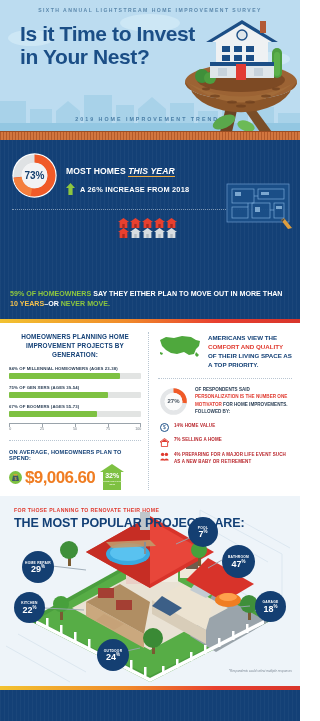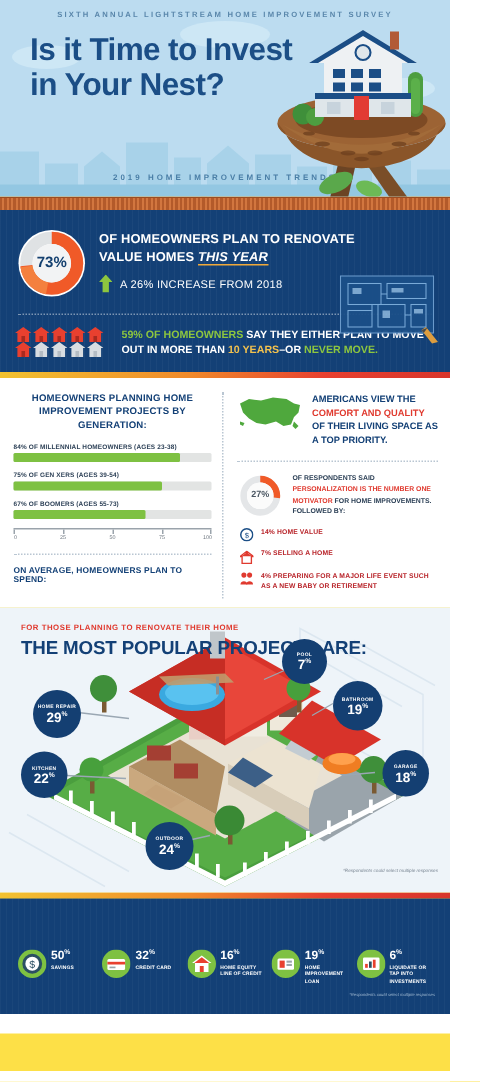--- a/index.html
+++ b/index.html
@@ -2,21 +2,21 @@
 <html><head>
 <meta charset="utf-8">
 <style>
   * { box-sizing: border-box; margin:0; padding:0; }
   html,body { background:#ffffff; }
   body {
     width:300px; height:721px; overflow:hidden;
     font-family:"Liberation Sans", sans-serif;
     -webkit-font-smoothing:antialiased;
   }
-  .page { position:relative; width:300px; height:714px; background:#fde047; }
+  .page { position:relative; width:300px; height:714px; background:#0ea5e9; }
 
   
   .hero { position:relative; width:300px; height:131px; background:#bcdcf0; overflow:hidden; }
   .hero .sky-cloud { position:absolute; background:#cde7f5; border-radius:50%; }
   .c1 { width:46px; height:16px; left:8px; top:30px; }
   .c2 { width:60px; height:18px; left:120px; top:14px; }
   .c3 { width:40px; height:14px; left:250px; top:52px; }
   .skyline { position:absolute; left:0; bottom:0; width:300px; height:48px; }
   .hero-kicker {
     position:absolute; left:0; top:7px; width:300px; text-align:center;
@@ -47,26 +47,26 @@
   .donut-label {
     position:absolute; left:0; top:0; width:49px; height:49px;
     display:flex; align-items:center; justify-content:center;
     font-size:10px; font-weight:bold; color:#14406f;text-align:right;
   }
   .navy-head { flex:1; padding-top:3px; }
   .navy-head h2 { font-size:8.6px; line-height:1.34; font-weight:bold; letter-spacing:.1px; }
   .navy-head h2 .ital { font-style:italic; border-bottom:1.6px solid #f0a93b; padding-bottom:.5px; }
   .increase-row { display:flex; align-items:center; gap:5px; margin-top:6px; }
   .up-arrow { width:9px; height:12px; flex:0 0 9px; }
-  .increase-row span { font-size:7.4px; font-weight:normal; letter-spacing:.2px; }
+  .increase-row span { font-size:7.4px; font-weight:bold; letter-spacing:.2px; }
   .blueprint { position:absolute; right:6px; top:42px; width:70px; height:48px; opacity:.95; }
 
   .dash-div { border-top:1px dotted rgba(255,255,255,.45); margin:9px 2px 8px 2px; }
 
-  .move-row { display:flex; align-items:center; gap:7px; }
+  .move-row { display:flex; align-items:center; gap:7px;flex-direction:column; }
   .house-grid { width:64px; flex:0 0 64px; }
   .house-grid-row { display:flex; gap:1px; }
   .move-text { flex:1; font-size:7.1px; line-height:1.45; font-weight:bold; }
   .gr { color:#8dc63f; } .yel { color:#f2c14e; }
 
   
   .grad-bar { width:300px; height:4px;
     background:linear-gradient(90deg,#f2c230 0%,#f08a2a 42%,#e8402f 72%,#d8352b 100%); }
 
   
@@ -237,22 +237,22 @@
           <circle cx="21" cy="21" r="14.5" fill="none" stroke="#dfe2e4" stroke-width="7"></circle>
           <circle cx="21" cy="21" r="14.5" fill="none" stroke="#f05a28" stroke-width="7" stroke-dasharray="66.5 24.6" stroke-dashoffset="0" transform="rotate(-90 21 21)"></circle>
           <circle cx="21" cy="21" r="14.5" fill="none" stroke="#f4803e" stroke-width="7" stroke-dasharray="18 73.1" stroke-dashoffset="-48" transform="rotate(-90 21 21)"></circle>
           <circle cx="21" cy="21" r="11" fill="#f2f3f4"></circle>
         </svg>
         <div class="donut-label">73%</div>
       </div>
 
       <div class="navy-head">
         <h2>
-          <span>OF HOMEOWNERS PLAN TO RENOVATE</span><br>
-          <span>VALUE HOMES </span><span class="ital">THIS YEAR</span>
+          <br>
+          <span>MOST HOMES </span><span class="ital">THIS YEAR</span>
         </h2>
         <div class="increase-row">
           <svg class="up-arrow" viewBox="0 0 9 12">
             <polygon points="4.5,0 9,5 6.6,5 6.6,12 2.4,12 2.4,5 0,5" fill="#8dc63f"></polygon>
           </svg>
           <span>A 26% INCREASE FROM 2018</span>
         </div>
       </div>
     </div>
 
@@ -365,20 +365,36 @@
         <div class="tick" style="left:50%"></div>
           <div class="tick-lbl" style="left:50%">50</div>
         <div class="tick" style="left:75%"></div>
           <div class="tick-lbl" style="left:75%">75</div>
         <div class="tick" style="left:99.6%"></div>
           <div class="tick-lbl" style="left:98%">100</div>
       </div>
 
       <div class="spend-block">
         <div class="spend-title">ON AVERAGE, HOMEOWNERS PLAN TO SPEND:</div>
+        <div class="spend-row">
+          <svg class="coin" viewBox="0 0 13 13">
+            <circle cx="6.5" cy="6.5" r="6.5" fill="#7ec142"></circle>
+            <path d="M4 4.5 h5 l1 5.5 H3 Z" fill="#3e5a66"></path>
+            <rect x="4.6" y="3" width="3.8" height="1.6" fill="#cfa33a"></rect>
+            <text x="6.5" y="9.3" font-size="4" fill="#f2c14e" text-anchor="middle" font-family="Liberation Sans, sans-serif">$</text>
+          </svg>
+          <div class="spend-amt">$9,006.60</div>
+          <div class="house-badge">
+            <svg viewBox="0 0 24 26" width="24" height="26">
+              <polygon points="12,0 24,8 21,8 21,26 3,26 3,8 0,8" fill="#7ec142"></polygon>
+            </svg>
+            <div class="badge-pct">32%</div>
+            <div class="badge-sub">INCREASE FROM 2018</div>
+          </div>
+        </div>
       </div>
     </div>
 
     <div class="stats-right">
       <div class="usa-row">
         <svg class="usa-map" viewBox="0 0 44 28">
           <path d="M2 8 L8 5 L16 6 L24 4 L33 5 L38 8 L42 9 L41 14 L38 17 L36 22 L31 23 L26 20 L19 22 L13 21 L8 18 L4 14 Z" fill="#4fa83d"></path>
           <path d="M38 20 l3 3 -2 2 -2 -2 Z" fill="#4fa83d"></path>
           <path d="M2 20 l3 1 -1 2 -2 -1 Z" fill="#4fa83d"></path>
         </svg>
@@ -531,21 +547,21 @@
 
     <div class="proj-kicker">FOR THOSE PLANNING TO RENOVATE THEIR HOME</div>
     <div class="proj-title">THE MOST POPULAR PROJECTS ARE:</div>
 
     <div class="pill" style="left:188px; top:21px; width:30px; height:30px;">
       <div class="k">POOL</div>
       <div class="v"><span>7</span><sup>%</sup></div>
     </div>
     <div class="pill" style="left:222px; top:49px; width:33px; height:33px;">
       <div class="k">BATHROOM</div>
-      <div class="v"><span>19</span><sup>%</sup></div>
+      <div class="v"><span>47</span><sup>%</sup></div>
     </div>
     <div class="pill" style="left:22px; top:55px; width:32px; height:32px;">
       <div class="k">HOME REPAIR</div>
       <div class="v"><span>29</span><sup>%</sup></div>
     </div>
     <div class="pill" style="left:14px; top:96px; width:31px; height:31px;">
       <div class="k">KITCHEN</div>
       <div class="v"><span>22</span><sup>%</sup></div>
     </div>
     <div class="pill" style="left:255px; top:95px; width:31px; height:31px;">

